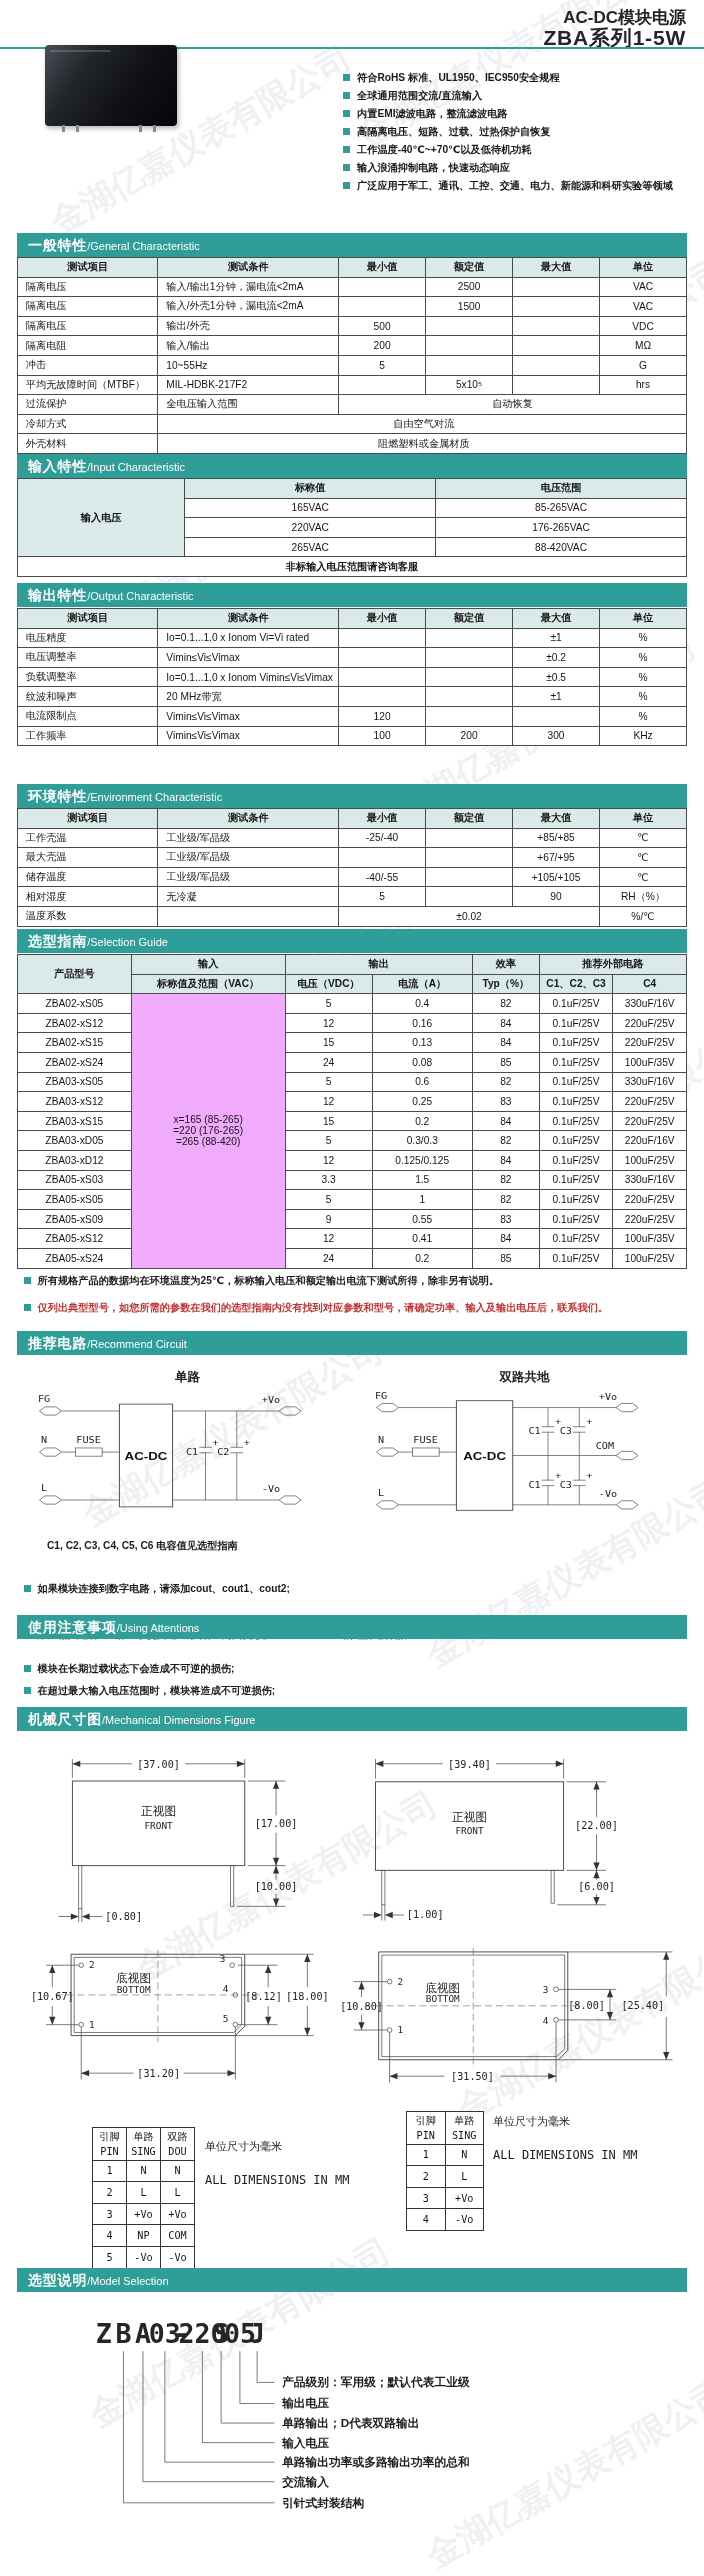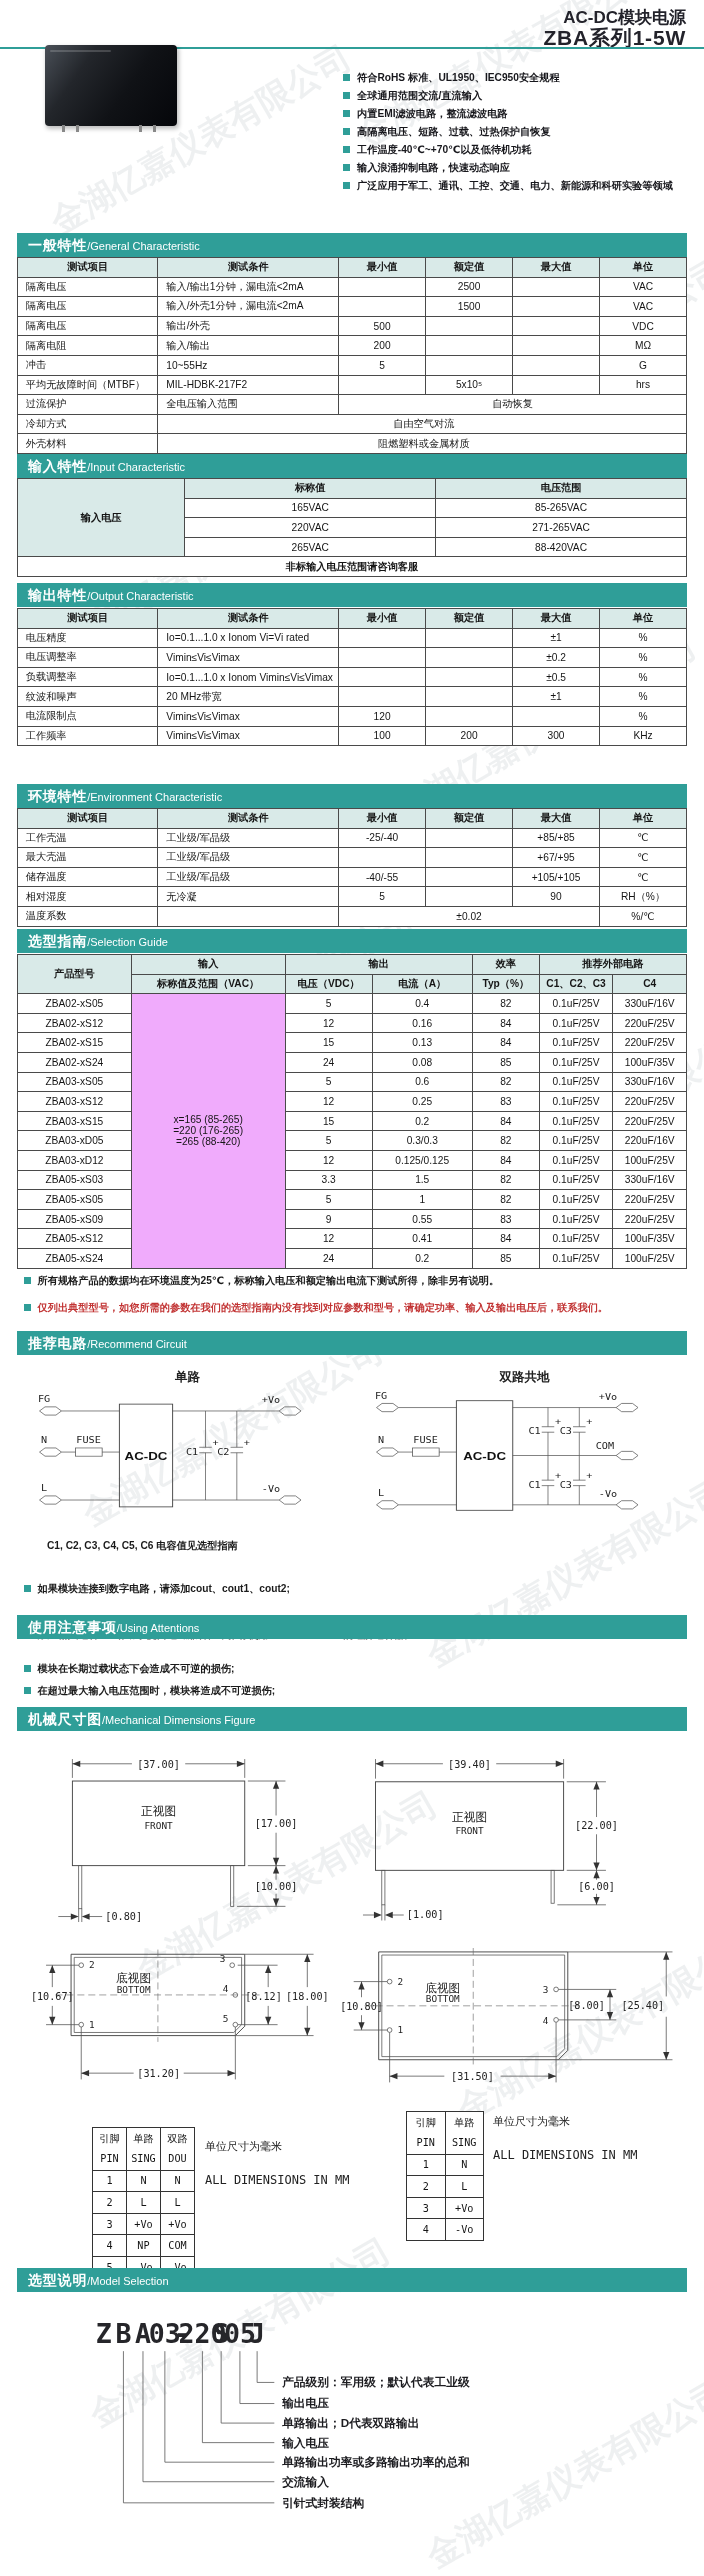--- a/index.html
+++ b/index.html
@@ -46,21 +46,21 @@
   .thin{stroke:#555;stroke-width:1;fill:none;}
   .dash{stroke:#666;stroke-width:0.8;fill:none;stroke-dasharray:9 5;}
   .tri{fill:#333;stroke:none;}
   .dimtxt{font-family:"DejaVu Sans Mono",monospace;font-size:13px;fill:#222;}
   .cadzh{font-size:15px;fill:#222;font-family:"Liberation Sans",sans-serif;}
   .cadlabel{font-family:"DejaVu Sans Mono",monospace;font-size:12px;fill:#222;}
   .circlbl{font-family:"DejaVu Sans Mono",monospace;font-size:13px;fill:#222;}
   .boxlbl{font-size:17px;font-weight:bold;fill:#111;font-family:"Liberation Sans",sans-serif;}
   
   table.pins td{height:19px;font-family:"DejaVu Sans Mono",monospace;font-size:10.2px;border:0.8px solid #333;padding:0.8px 3.1px;}
-  td.ph{white-space:pre-line;font-size:10.2px;line-height:20px;}
+  td.ph{white-space:pre-line;font-size:10.2px;line-height:15px;}
   .unitnote .zh{font-size:11px;color:#222;}
   .unitnote .en{font-size:12px;font-family:"DejaVu Sans Mono",monospace;color:#222;margin-top:19px;}
   .modeltxt{font-family:"DejaVu Sans Mono",monospace;font-weight:bold;font-size:34px;fill:#26262a;}
   .mlabel{font-size:15px;font-weight:bold;fill:#1c1c20;font-family:"Liberation Sans",sans-serif;}
 </style>
 </head>
 <body>
 
 <div id="page">
 
@@ -225,21 +225,21 @@
             <td rowspan="4" class="h">输入电压</td>
             <td class="h">标称值</td>
             <td class="h">电压范围</td>
           </tr>
           <tr>
             <td>165VAC</td>
             <td>85-265VAC</td>
           </tr>
           <tr>
             <td>220VAC</td>
-            <td>271-265VAC</td>
+            <td>176-265VAC</td>
           </tr>
           <tr>
             <td>265VAC</td>
             <td>88-420VAC</td>
           </tr>
           <tr>
             <td colspan="3" class="spanc b">非标输入电压范围请咨询客服</td>
           </tr>
         </tbody>
     </table>

